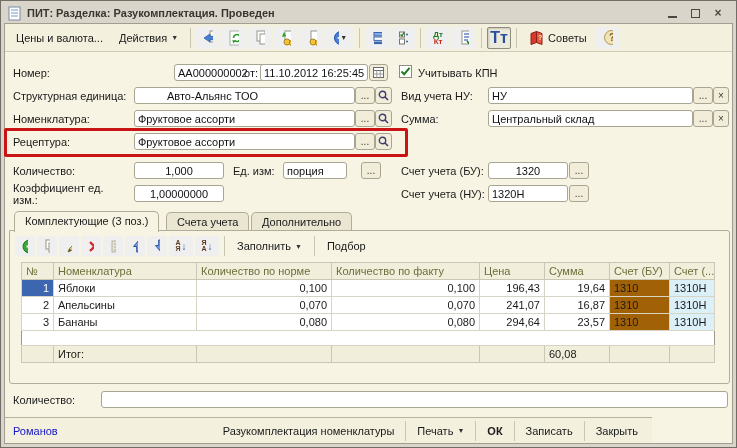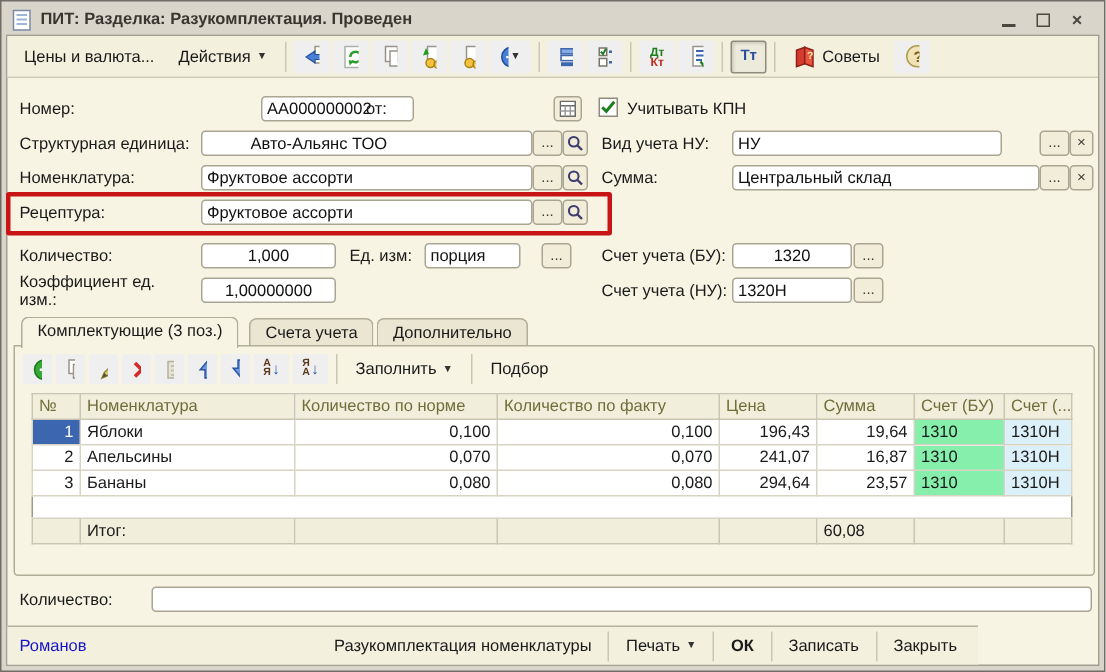--- a/index.html
+++ b/index.html
@@ -29,21 +29,21 @@
     border:1px solid transparent; border-radius:2px; background:transparent; cursor:pointer;
     font-size:11px; color:#1a1a1a; white-space:nowrap; }
   .iconbtn { width:24px; height:22px; display:flex; align-items:center; justify-content:center;
     border:1px solid transparent; border-radius:2px; cursor:pointer; gap:1px; }
   .pressed { border:1px solid #8f8c7d; background:#eceadb; box-shadow:inset 1px 1px 2px rgba(0,0,0,.15); }
   .vsep { width:1px; height:20px; background:#c9c6b2; margin:0 3px; }
   .dd { font-size:7px; color:#333; }
   .dtkt { display:flex; flex-direction:column; line-height:7px; }
   .dtkt i { font-style:normal; font-weight:bold; font-size:8px; }
   .dtkt .dt { color:#1e7e1e; } .dtkt .kt { color:#c22a1d; }
-  .ttxt { font-weight:bold; color:#2a4f9e; font-size:10px; }
+  .ttxt { font-weight:bold; color:#2a4f9e; font-size:16px; }
   
   .lbl { position:absolute; white-space:nowrap; color:#1a1a1a; }
   .fld { position:absolute; height:17px; border:1px solid #a9a593; border-radius:3px;
     background:#fff; font:11px "Liberation Sans","DejaVu Sans",sans-serif; padding:0 3px; color:#111; }
   .fld.num { text-align:center; }
   .btn3 { position:absolute; height:17px; border:1px solid #a9a593; border-radius:3px;
     background:#f1edd9; font-size:10px; line-height:13px; text-align:center; color:#3e3c33; cursor:pointer;
     display:flex; align-items:center; justify-content:center; }
   .cb { position:absolute; width:13px; height:13px; background:#fff; border:1px solid #8f8c7d;
     display:flex; align-items:center; justify-content:center; cursor:pointer; }
@@ -67,21 +67,21 @@
   
   table.grid { position:absolute; left:20px; top:261px; width:693px; border-collapse:collapse;
     table-layout:fixed; background:#fff; font-size:11px; z-index:4;
     border:1px solid #9b988c; }
   table.grid th { background:#f1eedb; color:#6e6e3a; font-weight:normal; text-align:left;
     border:1px solid #c9c6b4; height:17px; padding:0 4px; overflow:hidden; white-space:nowrap; }
   table.grid td { border:1px solid #d7d4c3; height:17px; padding:0 4px; overflow:hidden; white-space:nowrap; }
   td.r, th.r { text-align:right; }
   td.numcell { text-align:right; }
   td.sel { background:#3c66b0; color:#fff; }
-  td.bu { background:#86efac; }
+  td.bu { background:#a16207; }
   td.nu { background:#dcf0f9; }
   tr.filler td { border-left:none; border-right:none; background:#fff; height:15px; }
   tr.total td { background:#f1eedb; border:1px solid #c9c6b4; }
   
   .footer { position:absolute; left:4px; top:416px; width:647px; height:26px;
     background:#f3f0de; border-top:1px solid #b5b2a0;
     display:flex; align-items:center; padding:0 8px; }
   .footer a { color:#1414c8; text-decoration:none; cursor:pointer; }
   .fright { margin-left:auto; display:flex; align-items:center; gap:2px; }
   .fbtn { background:transparent; border:none; font:11px "Liberation Sans","DejaVu Sans",sans-serif;
@@ -220,20 +220,21 @@
       <svg width="17" height="17">
         <circle cx="8.5" cy="8.5" r="7" fill="#f0e3b8" stroke="#b09a50"></circle>
         <text x="6" y="12" font-size="10" fill="#7a5c10" font-weight="bold">?</text>
       </svg>
     </button>
   </div>
 
   <span class="lbl" style="left:12px; top:66px">Номер:</span>
   <input class="fld" style="left: 133px; top: 63px; width: 102px; margin-left: 40px;" value="АА000000002">
   <span class="lbl" style="left:243px; top:66px">от:</span>
+  <input class="fld" style="left: 259px; top: 63px; width: 108px;" value="11.10.2012 16:25:45">
   <span class="btn3" style="left:368px; top:63px; width:19px">
     <svg width="11" height="11">
       <rect x="0.5" y="0.5" width="10" height="10" fill="#fff" stroke="#6a6a6a"></rect>
       <line x1="0.5" y1="3.5" x2="10.5" y2="3.5" stroke="#6a6a6a"></line>
       <line x1="3.8" y1="3.5" x2="3.8" y2="10.5" stroke="#9a9a9a"></line>
       <line x1="7.2" y1="3.5" x2="7.2" y2="10.5" stroke="#9a9a9a"></line>
       <line x1="0.5" y1="7" x2="10.5" y2="7" stroke="#9a9a9a"></line>
     </svg>
   </span>
   <span class="cb" style="left:398px; top:64px">
@@ -248,21 +249,21 @@
   <span class="btn3" style="left:354px; top:86px; width:20px">
       <span>...</span>
     </span>
   <span class="btn3" style="left:374px; top:86px; width:17px">
     <svg width="11" height="11">
       <circle cx="4.5" cy="4.5" r="3.2" fill="none" stroke="#3e3c70" stroke-width="1.4"></circle>
       <line x1="7" y1="7" x2="10" y2="10" stroke="#3e3c70" stroke-width="1.6"></line>
     </svg>
   </span>
   <span class="lbl" style="left:400px; top:89px">Вид учета НУ:</span>
-  <input class="fld" style="left: 487px; top: 86px; width: 180px;" value="НУ">
+  <input class="fld" style="left: 487px; top: 86px; width: 205px;" value="НУ">
   <span class="btn3" style="left:692px; top:86px; width:20px">
       <span>...</span>
     </span>
   <span class="btn3" style="left:712px; top:86px; width:16px">
       <span>×</span>
     </span>
 
   <span class="lbl" style="left:12px; top:112px">Номенклатура:</span>
   <input class="fld" style="left: 133px; top: 109px; width: 221px;" value="Фруктовое ассорти">
   <span class="btn3" style="left:354px; top:109px; width:20px">

